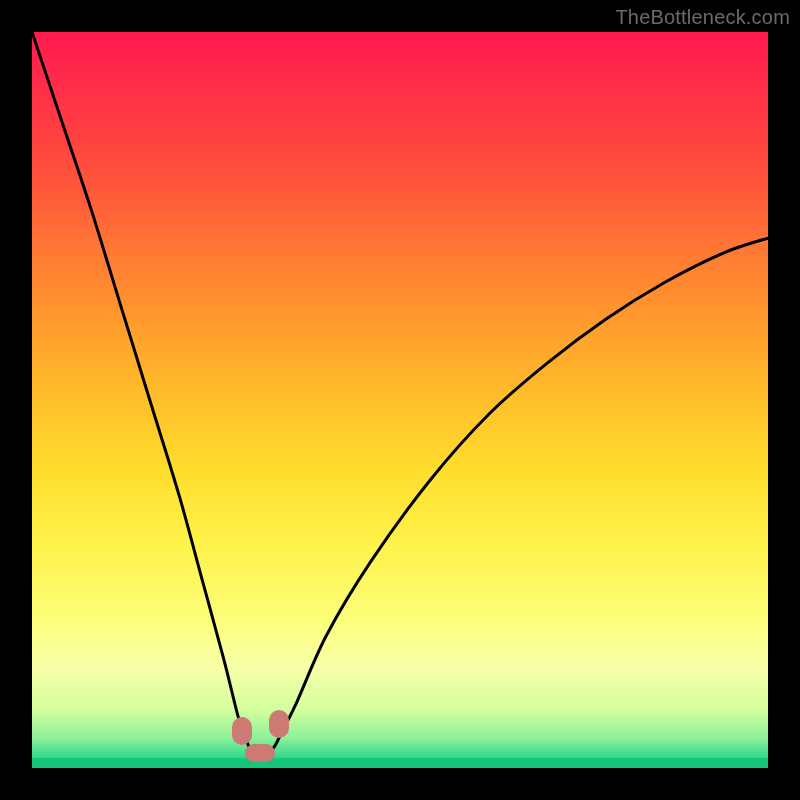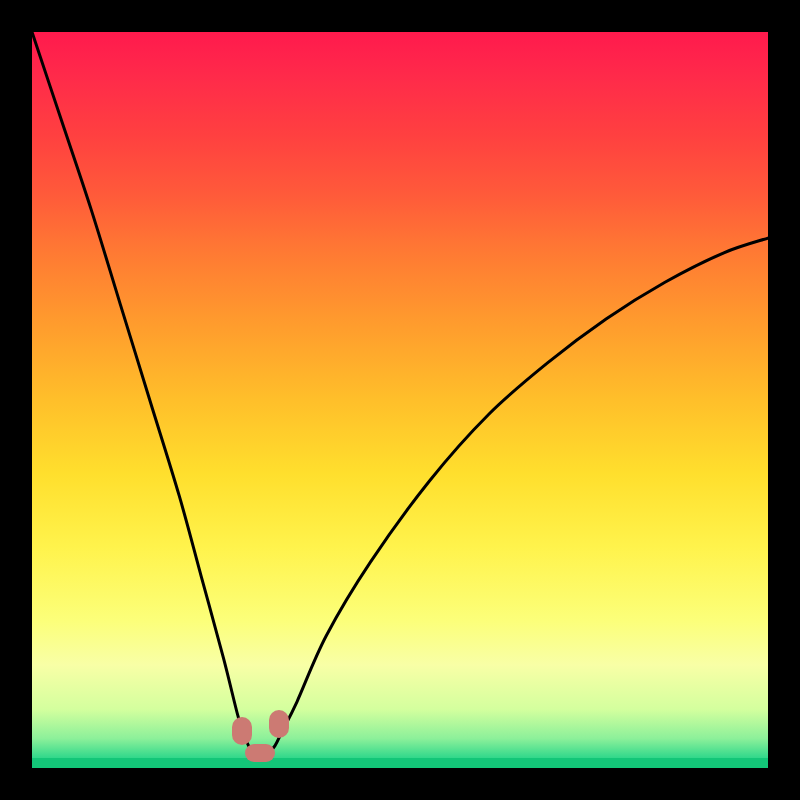--- a/index.html
+++ b/index.html
@@ -92,13 +92,14 @@
       <path id="curve-path" fill="none" stroke="#000" stroke-width="3" stroke-linecap="round" stroke-linejoin="round" d="M 0,0 C 4.906666666666667,14.720000000000008 19.626666666666665,58.88000000000005 29.44,88.32000000000005 C 39.25333333333334,117.76000000000005 49.06666666666667,145.97333333333333 58.88,176.64 C 68.69333333333333,207.30666666666664 78.50666666666666,240.42666666666665 88.32,272.32 C 98.13333333333333,304.2133333333333 107.94666666666667,336.1066666666667 117.76,368 C 127.57333333333334,399.8933333333333 138.61333333333334,434.24 147.20000000000002,463.68 C 155.7866666666667,493.12 161.92000000000002,517.6533333333333 169.28,544.64 C 176.64,571.6266666666667 185.2266666666667,602.2933333333333 191.36,625.6 C 197.49333333333334,648.9066666666668 202.4,670.9866666666667 206.08,684.48 C 209.76000000000002,697.9733333333334 210.98666666666668,700.4266666666666 213.44,706.56 C 215.89333333333332,712.6933333333333 218.34666666666664,718.8266666666666 220.79999999999998,721.28 C 223.25333333333333,723.7333333333333 225.70666666666665,721.28 228.16,721.28 C 230.61333333333334,721.28 233.06666666666666,722.5066666666667 235.52,721.28 C 237.97333333333336,720.0533333333333 240.42666666666668,717.5999999999999 242.88000000000002,713.92 C 245.33333333333337,710.24 246.56,706.5600000000001 250.24,699.2 C 253.92000000000002,691.84 257.59999999999997,685.7066666666667 264.96,669.76 C 272.32,653.8133333333333 282.1333333333334,626.8266666666666 294.40000000000003,603.52 C 306.6666666666667,580.2133333333334 321.38666666666666,555.68 338.56,529.92 C 355.73333333333335,504.15999999999997 377.8133333333334,473.4933333333333 397.44000000000005,448.96 C 417.0666666666667,424.4266666666667 436.6933333333333,402.3466666666667 456.32,382.72 C 475.94666666666666,363.09333333333336 495.57333333333327,347.14666666666665 515.1999999999999,331.2 C 534.8266666666666,315.25333333333333 554.4533333333334,300.53333333333336 574.08,287.04 C 593.7066666666667,273.5466666666667 613.3333333333334,261.28 632.96,250.23999999999995 C 652.5866666666667,239.19999999999996 674.6666666666666,228.16000000000005 691.8399999999999,220.80000000000007 C 709.0133333333332,213.44000000000008 728.64,208.5333333333334 736,206.08000000000004"></path>
     </svg>
 
     <div id="markers-layer">
         <div class="marker" style="left: 209.76px; top: 699.2px;"></div>
         <div class="marker wide" style="left: 228.16px; top: 721.28px;"></div>
         <div class="marker" style="left: 246.56px; top: 691.84px;"></div>
       </div>
   </div>
 
+  <div class="watermark">TheBottleneck.com</div>
 </div>
 
 </body></html>

